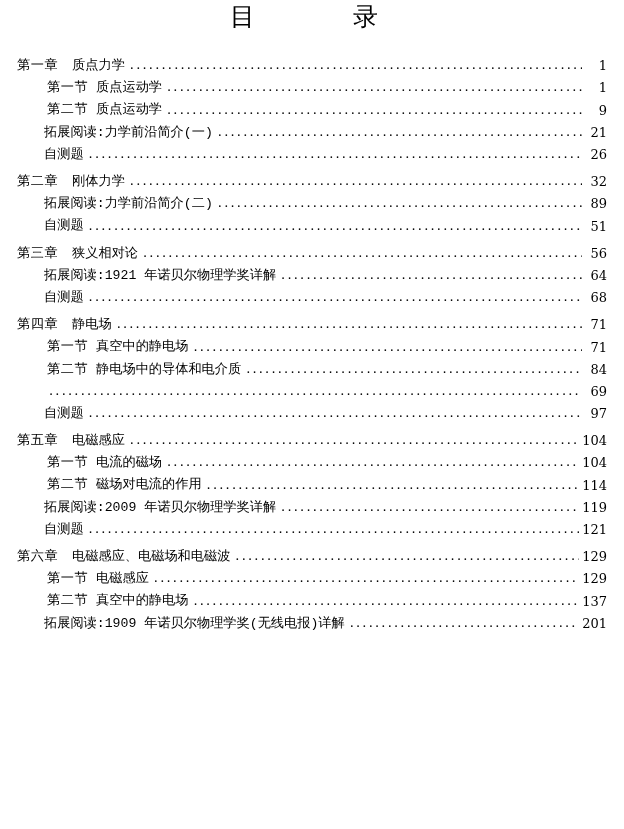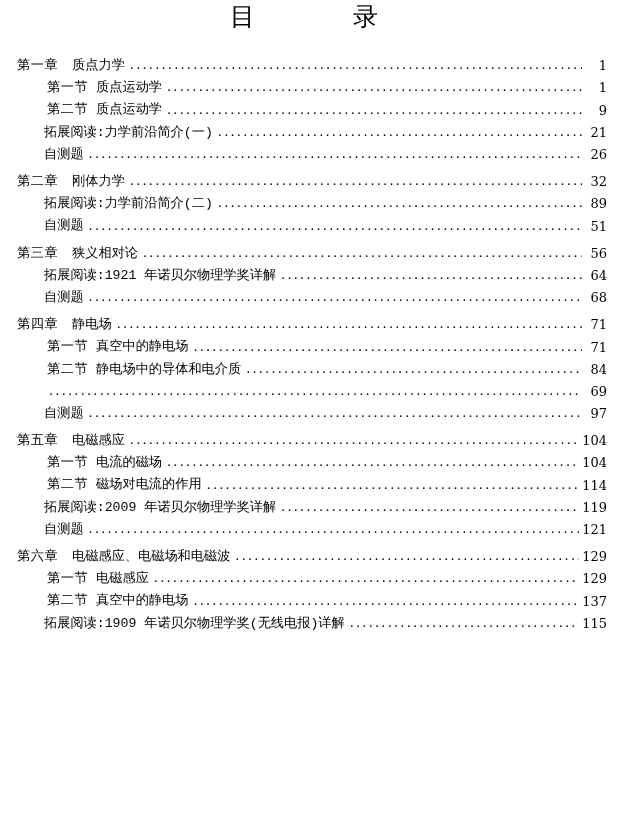--- a/index.html
+++ b/index.html
@@ -301,17 +301,17 @@
             <span>真空中的静电场</span>
           </span>
           <span class="leader"></span>
           <span class="pageno">137</span>
         </div>
         <div class="row level-2b">
           <span class="label">
             <span>拓展阅读:1909 年诺贝尔物理学奖(无线电报)详解</span>
           </span>
           <span class="leader"></span>
-          <span class="pageno">115</span>
+          <span class="pageno">201</span>
         </div>
       </div>
     </div>
 </div>
 
 </body></html>

